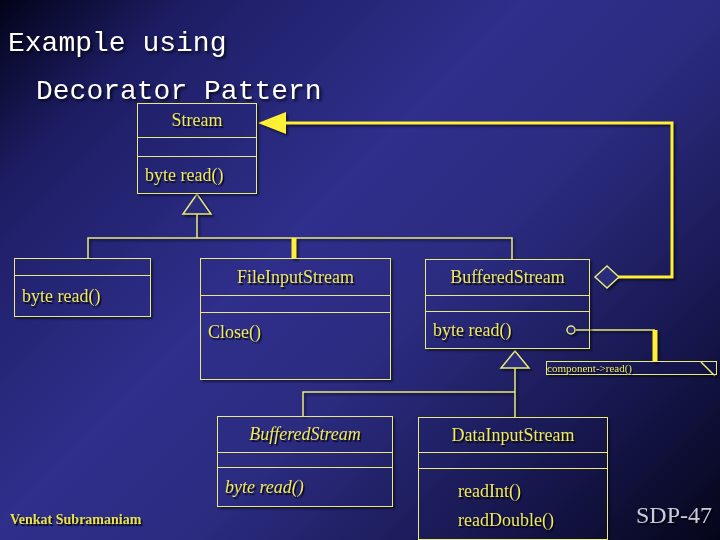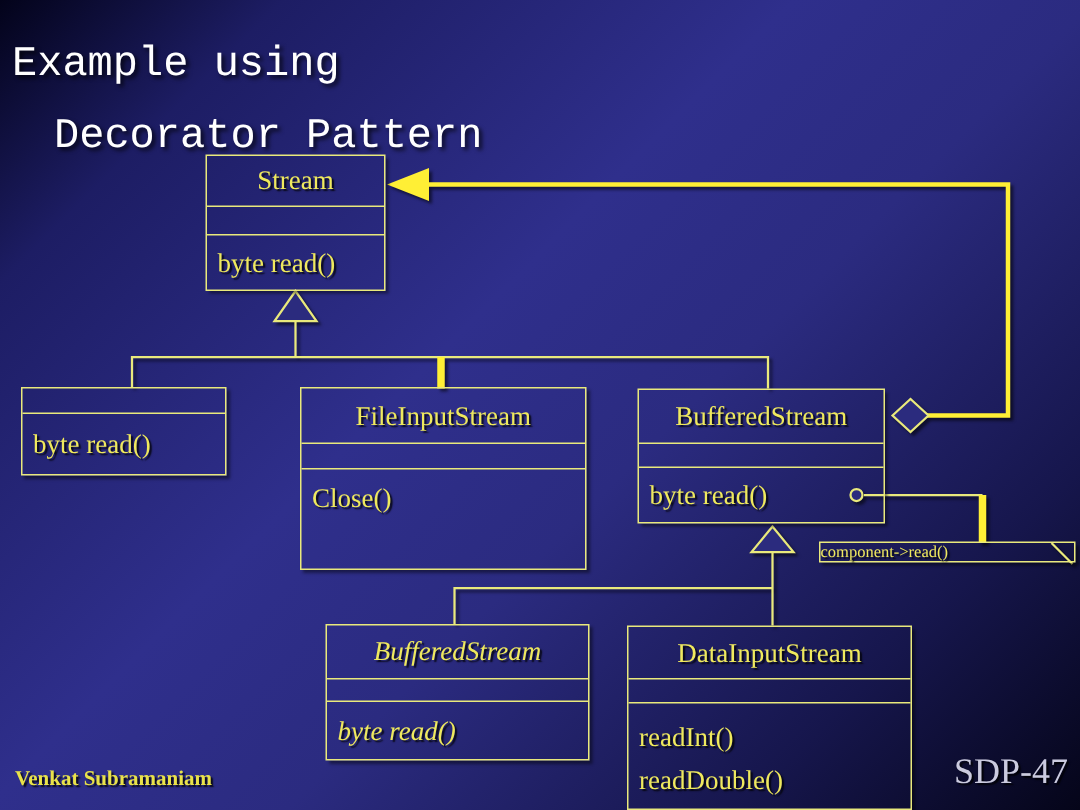--- a/index.html
+++ b/index.html
@@ -149,21 +149,21 @@
     <div class="uml-title" style="height:36px;">BufferedStream</div>
     <div class="uml-attrs" style="height:15px;"></div>
     <div class="uml-methods" style="height:38px;">
       <div>byte read()</div>
     </div>
   </div>
 
   <div class="uml-box" style="left:418px;top:417px;width:190px;">
     <div class="uml-title" style="height:35px;">DataInputStream</div>
     <div class="uml-attrs" style="height:16px;"></div>
-    <div class="uml-methods" style="height:70px;justify-content:flex-start;padding-top:8px;line-height:29px;">
+    <div class="uml-methods" style="height:70px;justify-content:flex-start;padding-top:8px;line-height:29px;margin-left:32px;">
       <div>readInt()</div>
       <div>readDouble()</div>
     </div>
   </div>
 
   <div id="note-box">
     <span>component-&gt;read()</span>
   </div>
 
   <div id="footer-left">Venkat Subramaniam</div>

